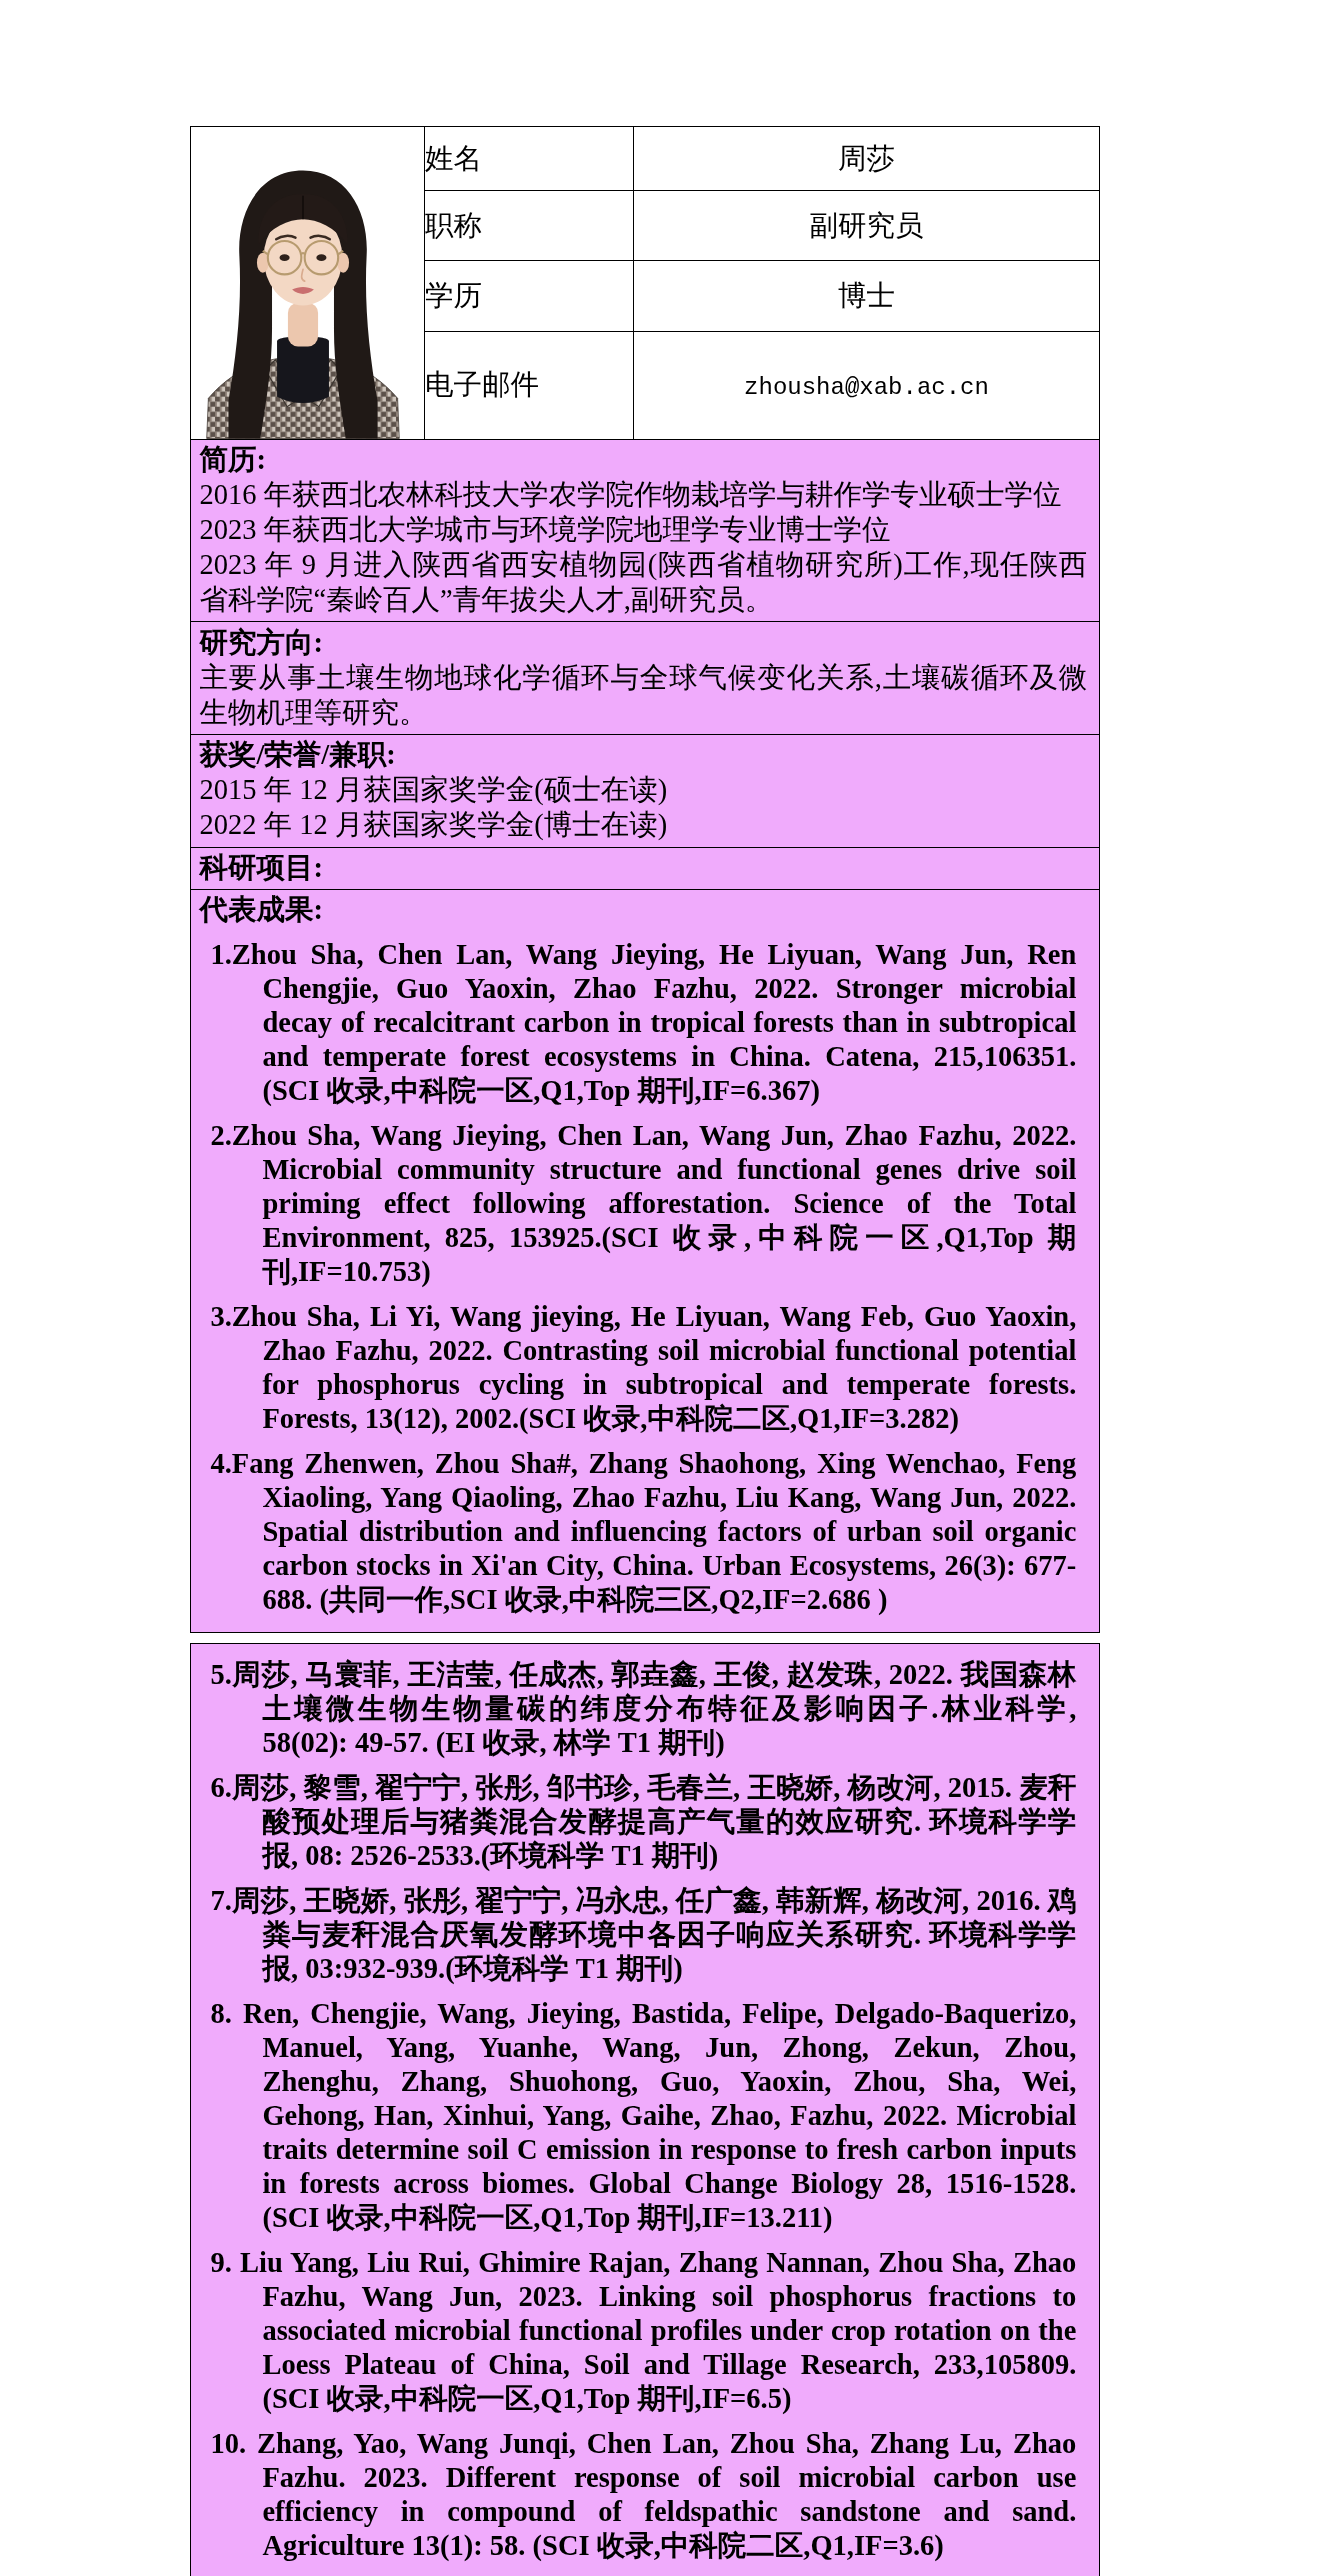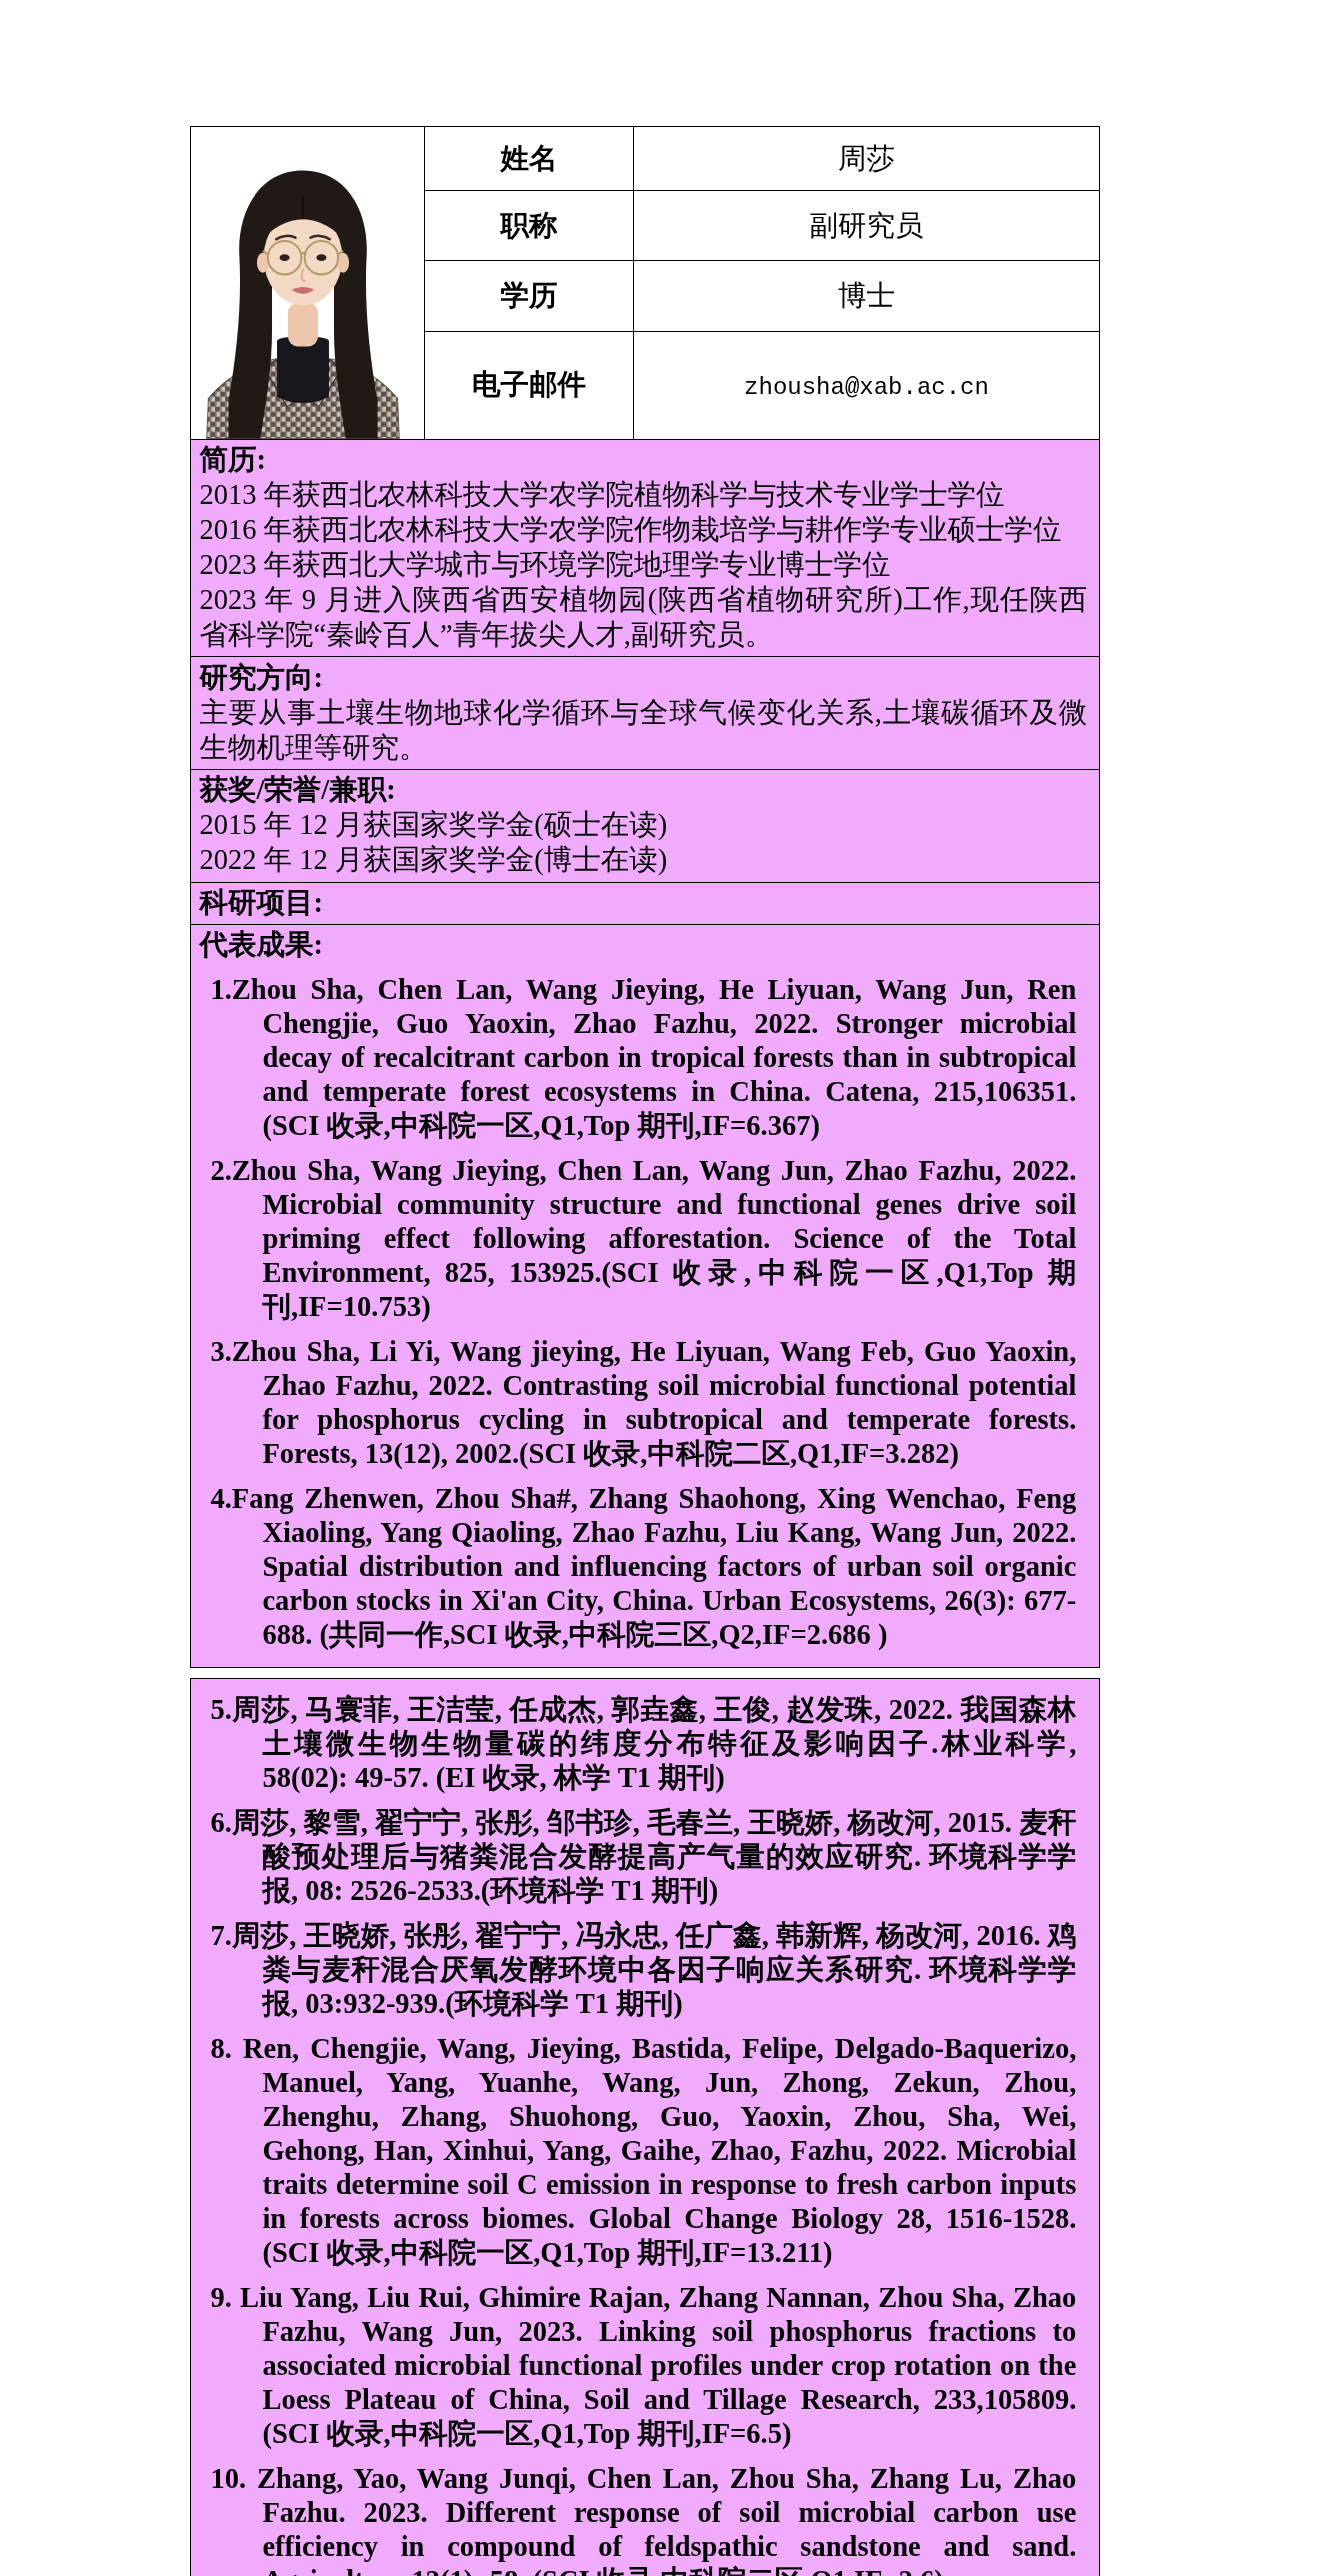--- a/index.html
+++ b/index.html
@@ -23,22 +23,21 @@
     border-collapse: collapse;
     width: 100%;
     table-layout: fixed;
   }
   table.info-table td {
     border: 1.7px solid #000;
     padding: 0;
   }
   td.photo-cell { vertical-align: top; background:#fff; }
   td.lab {
-    font-weight: bold;
-    text-align: center;
+    font-weight: normal;
     font-size: 28.5px;
   }
   td.val { text-align: center; font-size: 28.5px; }
   td.val .email {
     font-family: Liberation Mono, monospace;
     font-size: 24px;
   }
   .photo-svg { display:block; margin: 17.6px 0 0 4.2px; }
   
   .box {
@@ -143,21 +142,20 @@
       <tr style="height:99px">
         <td class="lab">电子邮件</td>
         <td class="val"><span class="email">zhousha@xab.ac.cn</span></td>
       </tr>
     </tbody>
       </table>
 
     <div class="box">
       <div class="sec-title">简历:</div>
       <div class="sec-lines">
-          <div class="ln">2013 年获西北农林科技大学农学院植物科学与技术专业学士学位</div>
           <div class="ln">2016 年获西北农林科技大学农学院作物栽培学与耕作学专业硕士学位</div>
           <div class="ln">2023 年获西北大学城市与环境学院地理学专业博士学位</div>
           <div class="ln">2023 年 9 月进入陕西省西安植物园(陕西省植物研究所)工作,现任陕西省科学院“秦岭百人”青年拔尖人才,副研究员。</div>
         </div>
     </div>
 
     <div class="box">
       <div class="sec-title">研究方向:</div>
       <div class="sec-lines">
           <div class="ln">主要从事土壤生物地球化学循环与全球气候变化关系,土壤碳循环及微生物机理等研究。</div>

